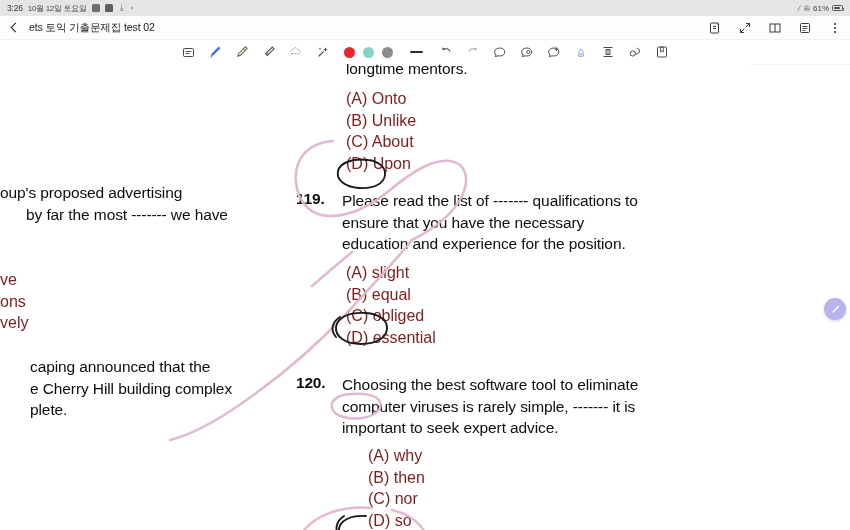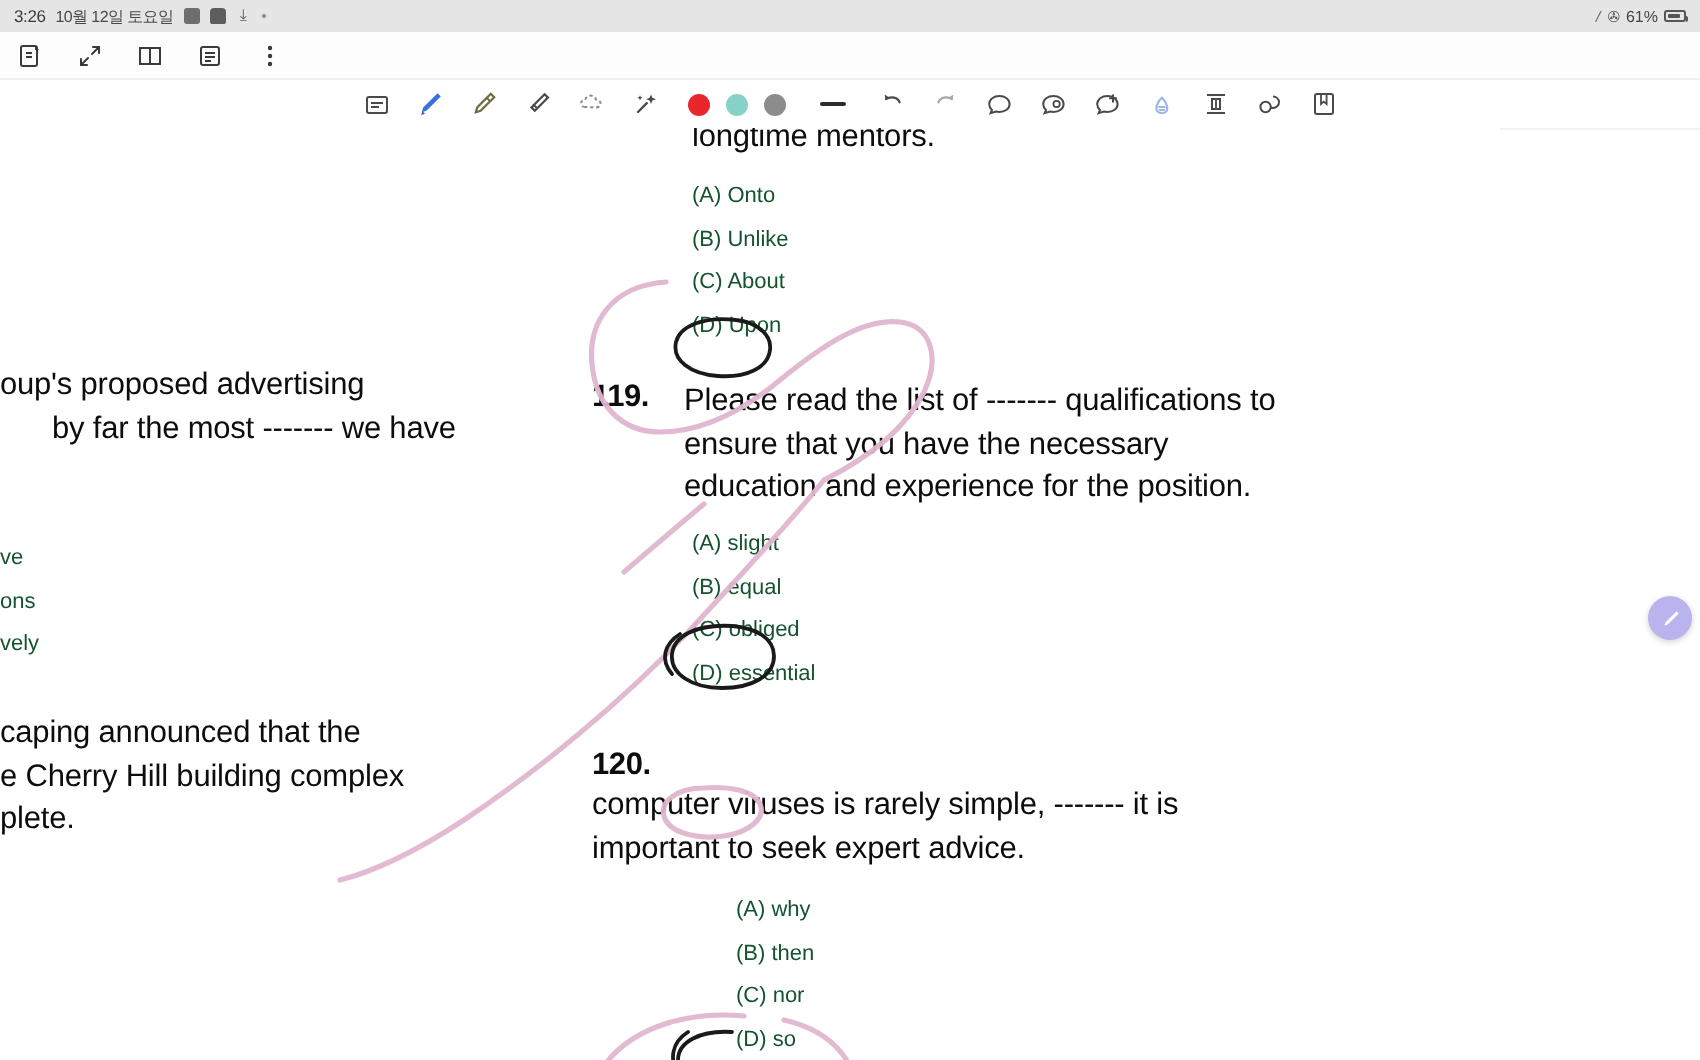--- a/index.html
+++ b/index.html
@@ -112,21 +112,21 @@
     letter-spacing:-.1px;
     white-space:nowrap;
   }
   .qnum{
     font-weight:bold;
     font-size:15.5px;
     color:#0d0d0d;
     letter-spacing:-.2px;
   }
   .opt{
-    font-size:11px; color:#14532d; line-height:21.5px; white-space:nowrap;
+    font-size:16px; color:#7f1d1d; line-height:21.5px; white-space:nowrap;
   }
   .blk{ position:absolute; }
 
   .stem{ display:flex; }
   .stem .num{ width:46px; flex:none; }
   .stem .body{ }
 
   
   .ink{
     position:absolute; left:0; top:0; width:850px; height:466px;
@@ -156,20 +156,24 @@
   </div>
   <div class="sb-right">
     <span class="sb-slash">/</span>
     <span class="sb-wifi">✇</span>
     <span class="sb-pct">61%</span>
     <span class="sb-batt"></span>
   </div>
 </div>
 
 <div class="titlebar">
+  <div class="tb-left">
+    <span class="back-chevron"></span>
+    <span class="doc-title">ets 토익 기출문제집 test 02</span>
+  </div>
   <div class="tb-right">
     <span class="tbi">
       <svg width="14" height="14" viewBox="0 0 14 14">
           <rect x="2.5" y="2" width="8" height="10" rx="1" fill="none" stroke="#3a3a3a" stroke-width="1"></rect>
           <path d="M5 5.5h3M5 7.5h3" stroke="#3a3a3a" stroke-width="1"></path>
           <path d="M9.5 2l2 2-2 0z" fill="#3a3a3a"></path>
         </svg>
     </span>
     <span class="tbi">
       <svg width="14" height="14" viewBox="0 0 14 14">
@@ -324,21 +328,21 @@
       <div class="qtext">oup's proposed advertising</div>
       <div class="qtext" style="padding-left:26px;">by far the most ------- we have</div>
     </div>
 
     <div class="blk" style="left:36px; top:205px;">
       <div class="opt">ve</div>
       <div class="opt">ons</div>
       <div class="opt">vely</div>
     </div>
 
-    <div class="blk" style="left:36px; top:292px;">
+    <div class="blk" style="left:36px; top:292px;padding-left:30px;">
       <div class="qtext">caping announced that the</div>
       <div class="qtext">e Cherry Hill building complex</div>
       <div class="qtext">plete.</div>
     </div>
   </div>
 
   <div class="page-gap"></div>
 
   <div class="page page-right">
 
@@ -362,23 +366,24 @@
       </span>
     </div>
 
     <div class="blk" style="left:56px; top:198px;">
       <div class="opt">(A)  slight</div>
       <div class="opt">(B)  equal</div>
       <div class="opt">(C)  obliged</div>
       <div class="opt">(D)  essential</div>
     </div>
 
-    <div class="blk stem" style="left:6px; top:310px;flex-direction:column;">
+    <div class="blk stem" style="left:6px; top:310px;">
       <span class="qnum num">120.</span>
       <span class="body">
+        <div class="qtext">Choosing the best software tool to eliminate</div>
         <div class="qtext">computer viruses is rarely simple, ------- it is</div>
         <div class="qtext">important to seek expert advice.</div>
       </span>
     </div>
 
     <div class="blk" style="left:56px; top:381px;margin-left:22px;">
       <div class="opt">(A)  why</div>
       <div class="opt">(B)  then</div>
       <div class="opt">(C)  nor</div>
       <div class="opt">(D)  so</div>

